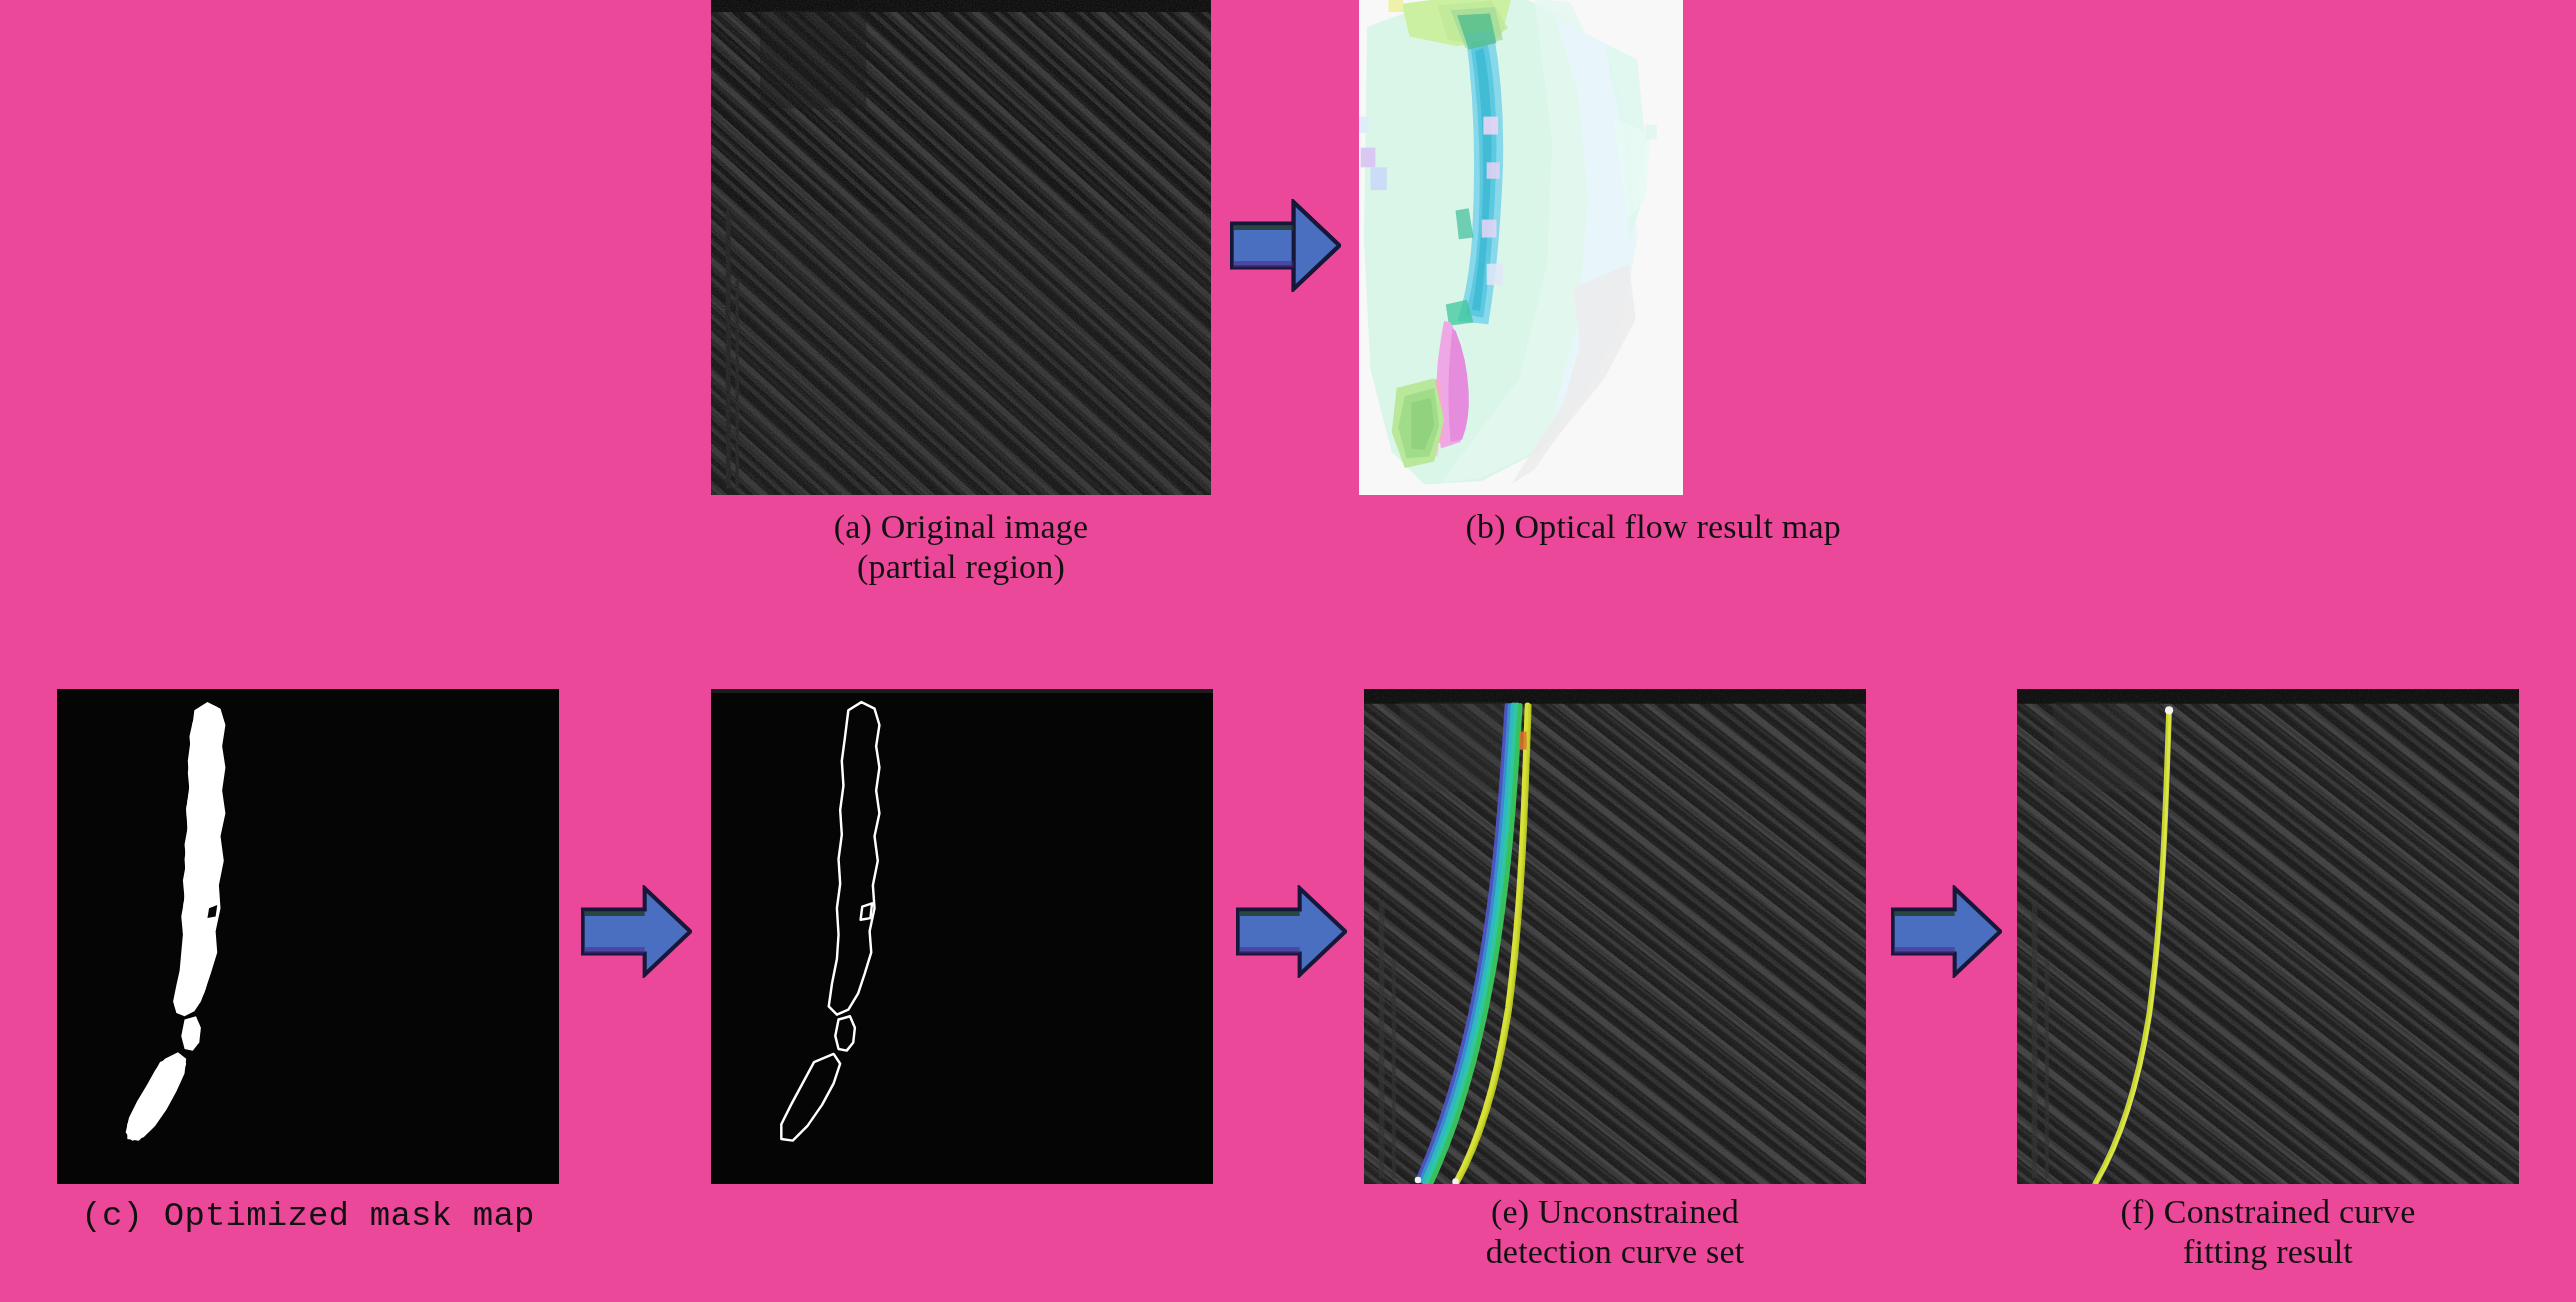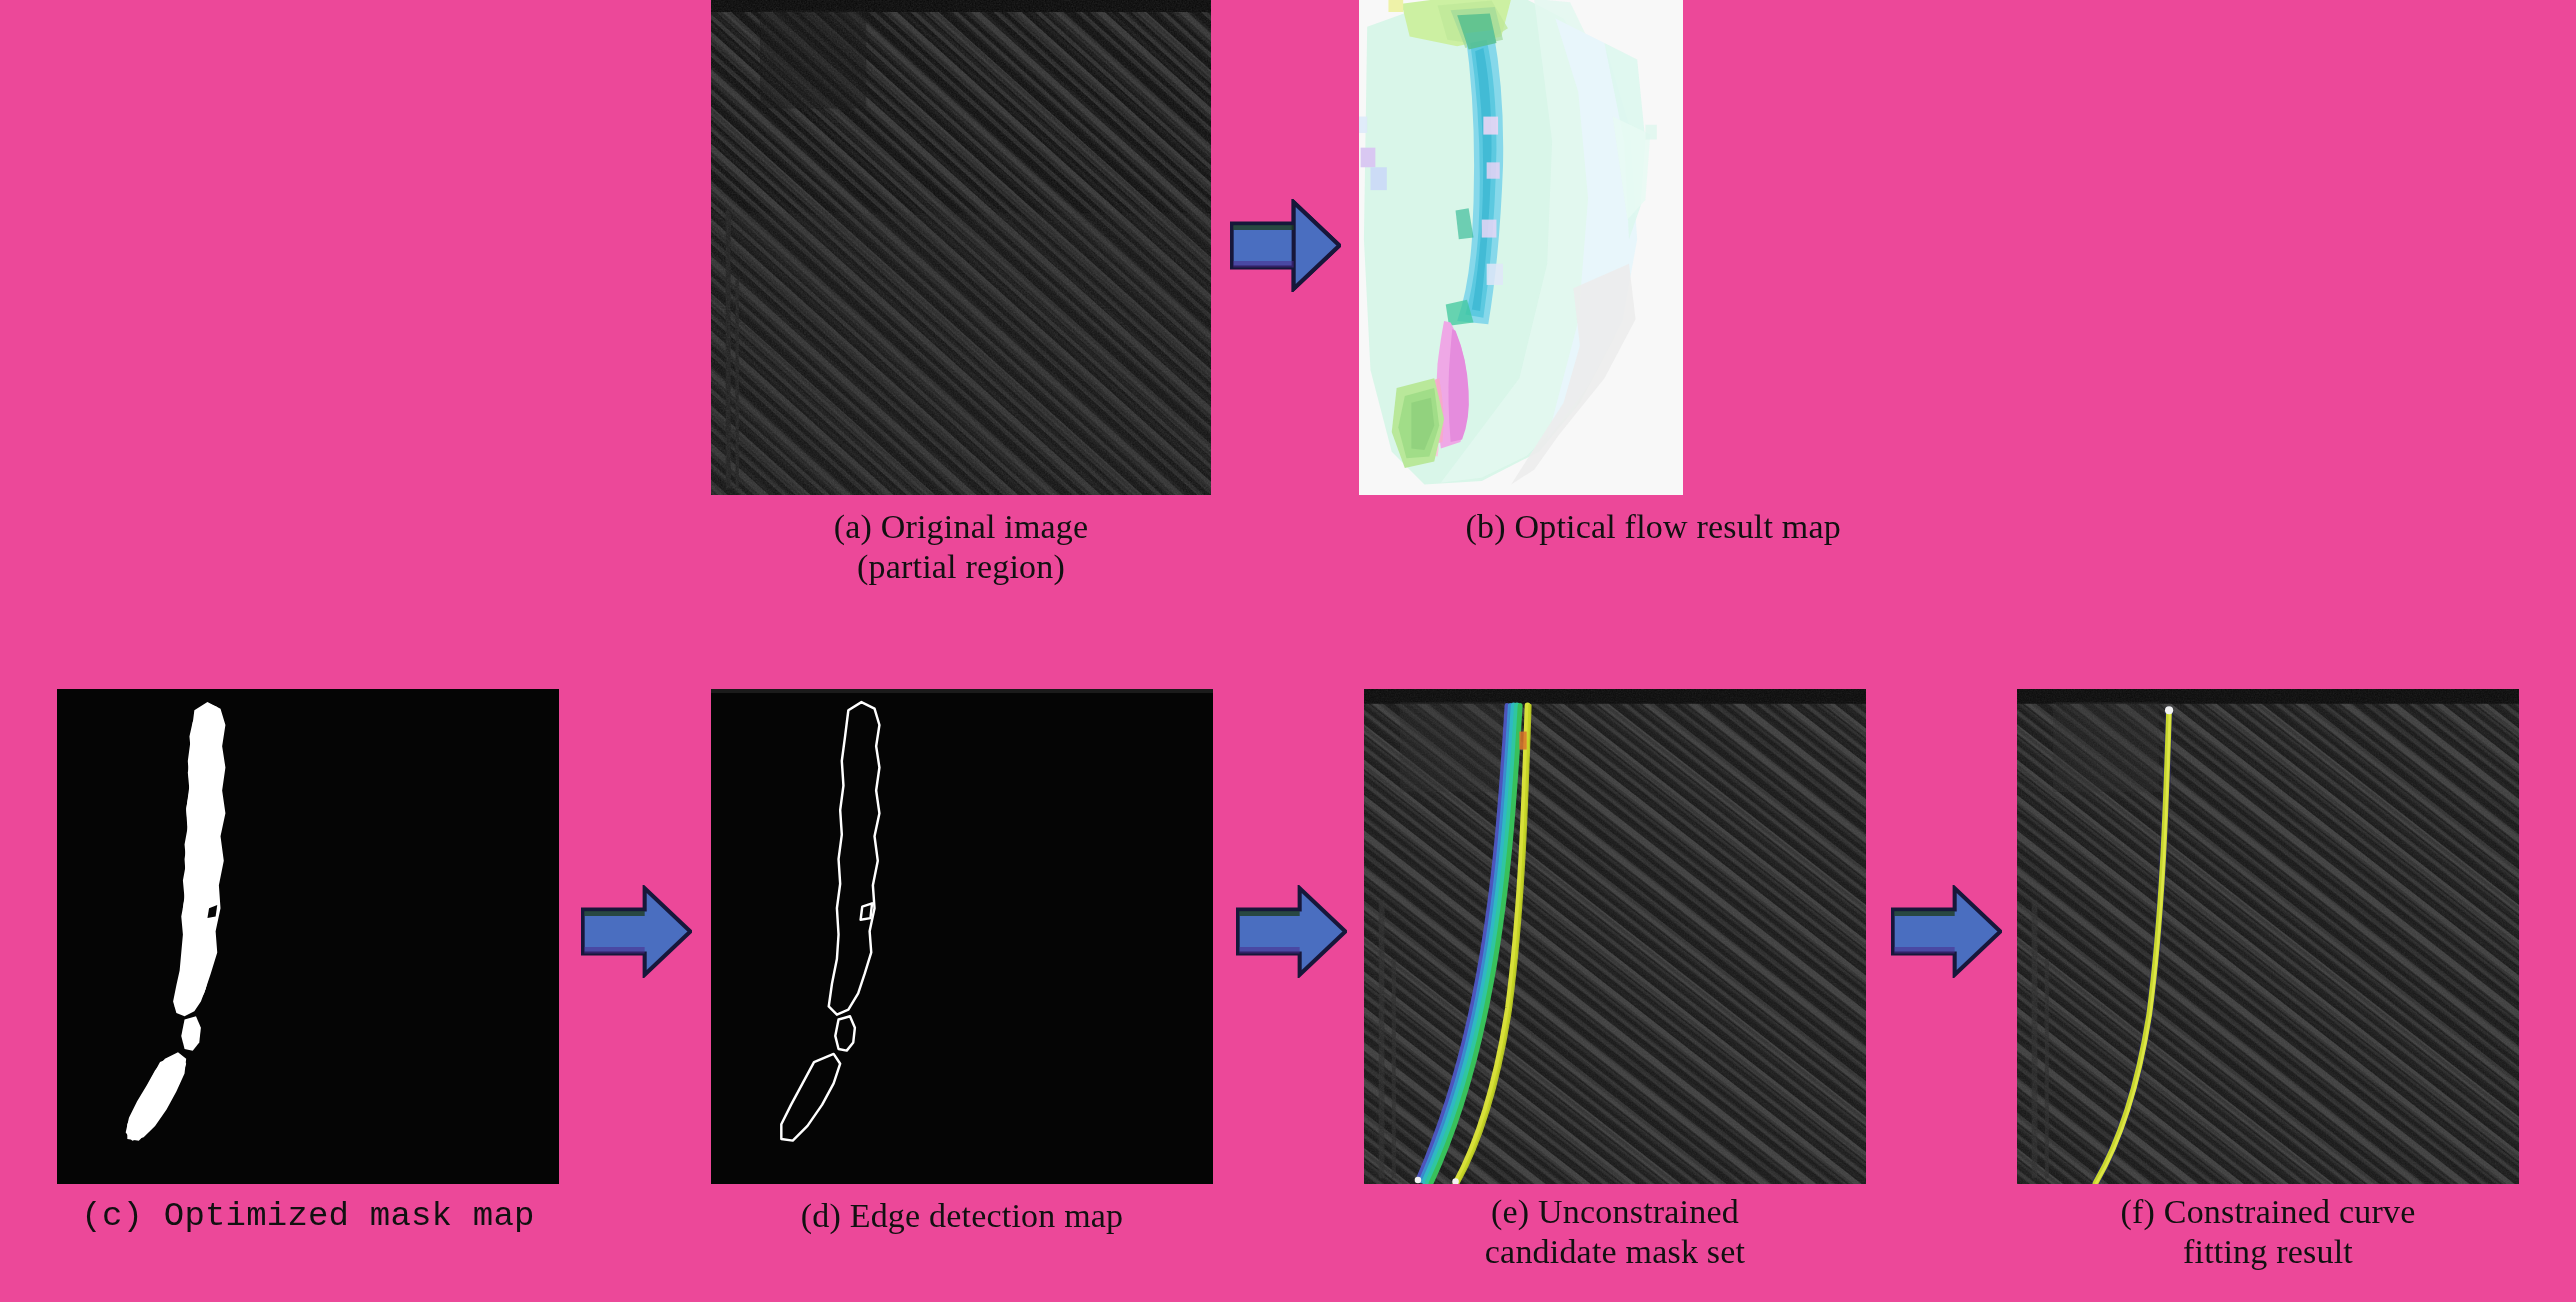--- a/index.html
+++ b/index.html
@@ -217,21 +217,20 @@
         <path d="M185,266 L197,262 L195,280 L183,282 Z"></path>
 
         <path d="M156,404 L170,400 L176,414 L174,432 L166,442 L156,440 L152,424 Z"></path>
 
         <path d="M126,456 L150,446 L158,458 L150,482 L136,508 L118,534
                  L100,552 L86,550 L86,532 L98,508 L112,482 Z"></path>
       </g>
       <rect x="0" y="0" width="614" height="5" fill="#2a2a2a" opacity="0.6"></rect>
     </svg>
   </div>
-  <div class="caption" style="left:711px; top:1196px; width:502px;">(d) Edge detection map</div>
 
   <div class="arrow" style="left:1236px; top:885px; width:111px; height:93px;">
     <svg viewBox="0 0 136 114" preserveAspectRatio="none">
       <polygon points="2,30 78,30 78,4 134,57 78,110 78,84 2,84" fill="#4a6ec0" stroke="#17173a" stroke-width="5" stroke-linejoin="miter"></polygon>
       <rect x="4" y="32" width="74" height="6" fill="#1f3d22" opacity="0.8"></rect>
       <rect x="4" y="76" width="74" height="8" fill="#4a2a8a" opacity="0.55"></rect>
     </svg>
   </div>
 
   <div class="panel" style="left:1364px; top:689px; width:502px; height:495px;">
@@ -273,21 +272,21 @@
       <path d="M200,20 C196,140 192,268 176,390 C162,480 140,552 112,604" fill="none" stroke="#d8e03a" stroke-width="7" stroke-linecap="round"></path>
       <path d="M203,20 C199,142 195,270 179,392 C165,482 143,554 115,604" fill="none" stroke="#c4d425" stroke-width="4" stroke-linecap="round" opacity="0.9"></path>
 
       <rect x="190" y="52" width="9" height="22" fill="#d9762a" opacity="0.85"></rect>
 
       <circle cx="66" cy="600" r="4" fill="#f2f2f2"></circle>
       <circle cx="112" cy="602" r="4" fill="#f2f2f2"></circle>
     </svg>
   </div>
   <div class="caption" style="left:1364px; top:1192px; width:502px;">(e) Unconstrained
-candidate mask set</div>
+detection curve set</div>
 
   <div class="arrow" style="left:1891px; top:885px; width:111px; height:93px;">
     <svg viewBox="0 0 136 114" preserveAspectRatio="none">
       <polygon points="2,30 78,30 78,4 134,57 78,110 78,84 2,84" fill="#4a6ec0" stroke="#17173a" stroke-width="5" stroke-linejoin="miter"></polygon>
       <rect x="4" y="32" width="74" height="6" fill="#1f3d22" opacity="0.8"></rect>
       <rect x="4" y="76" width="74" height="8" fill="#4a2a8a" opacity="0.55"></rect>
     </svg>
   </div>
 
   <div class="panel" style="left:2017px; top:689px; width:502px; height:495px;">

